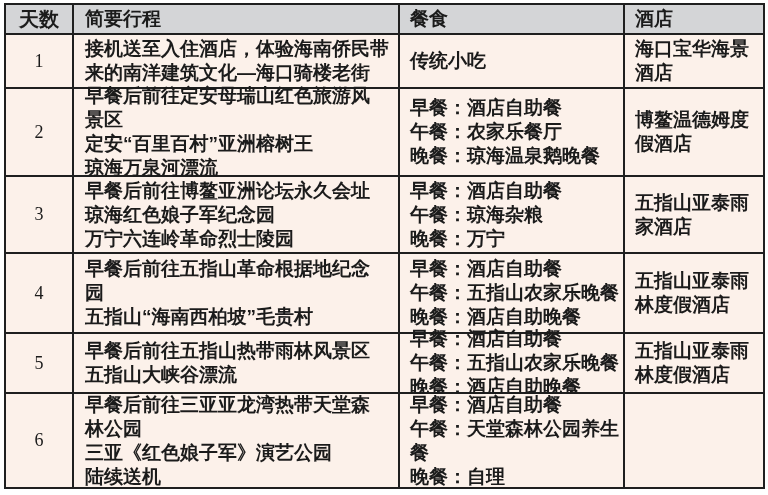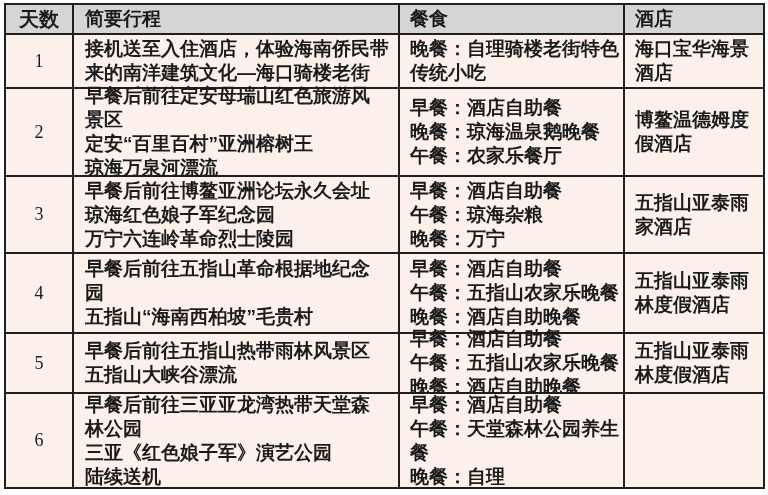--- a/index.html
+++ b/index.html
@@ -65,39 +65,38 @@
   <div class="cell header col-itin">简要行程</div>
   <div class="cell header col-meal">餐食</div>
   <div class="cell header col-hotel">酒店</div>
 
   <div class="cell col-day">1</div>
   <div class="cell col-itin">
       <div class="line">接机送至入住酒店，体验海南侨民带</div>
       <div class="line">来的南洋建筑文化—海口骑楼老街</div>
     </div>
   <div class="cell col-meal">
-      <div class="line">晚餐：自理骑楼老街特色</div>
       <div class="line">传统小吃</div>
     </div>
   <div class="cell col-hotel">
       <div class="line">海口宝华海景</div>
       <div class="line">酒店</div>
     </div>
 
   <div class="cell col-day">2</div>
   <div class="cell col-itin raise">
       <div class="line">早餐后前往定安母瑞山红色旅游风</div>
       <div class="line">景区</div>
       <div class="line">定安“百里百村”亚洲榕树王</div>
       <div class="line">琼海万泉河漂流</div>
     </div>
   <div class="cell col-meal">
       <div class="line">早餐：酒店自助餐</div>
+      <div class="line">午餐：农家乐餐厅</div>
       <div class="line">晚餐：琼海温泉鹅晚餐</div>
-      <div class="line">午餐：农家乐餐厅</div>
     </div>
   <div class="cell col-hotel">
       <div class="line">博鳌温德姆度</div>
       <div class="line">假酒店</div>
     </div>
 
   <div class="cell col-day">3</div>
   <div class="cell col-itin">
       <div class="line">早餐后前往博鳌亚洲论坛永久会址</div>
       <div class="line">琼海红色娘子军纪念园</div>

